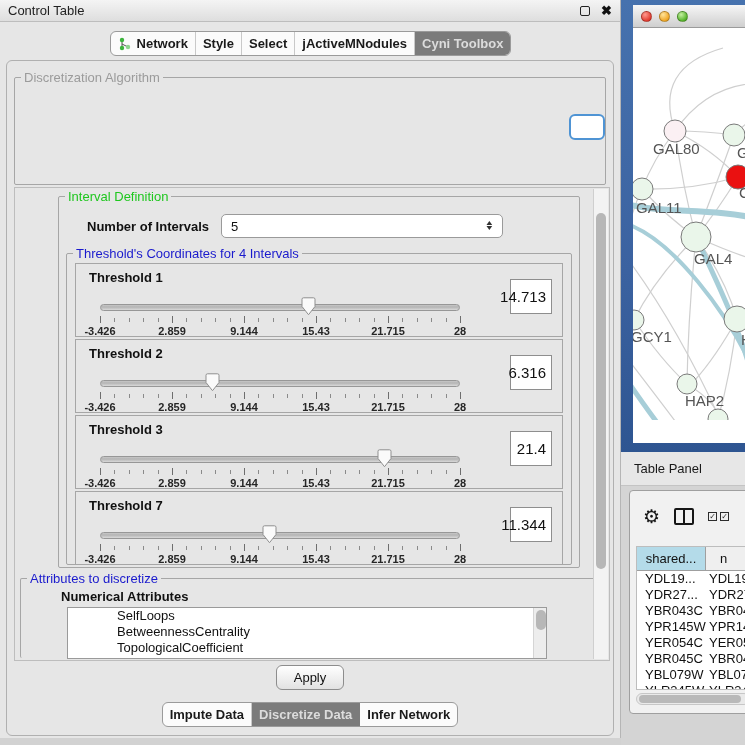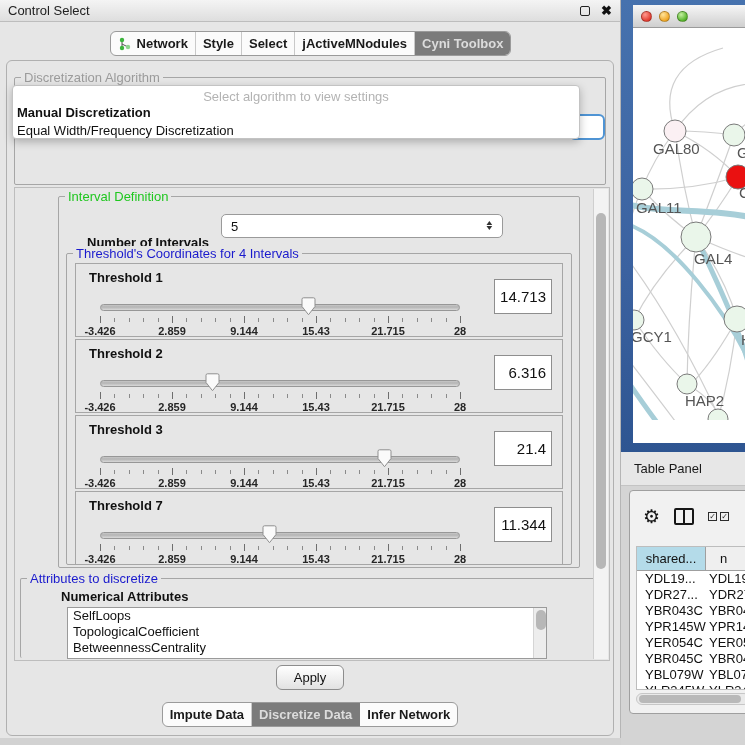--- a/index.html
+++ b/index.html
@@ -74,29 +74,29 @@
   .track { position:absolute; left:0; top:4px; width:100%; height:7px; border-radius:4px;
     background:linear-gradient(#c7c7c7,#b4b4b4 40%,#d9d9d9); border:1px solid #979797; }
   .thumb-svg { position:absolute; top:-3px; width:15px; height:19px; margin-left:-7px; }
   .ticks { position:absolute; left:0; top:15px; width:100%; height:9px; }
   .tick { position:absolute; top:1px; width:1px; background:#6e6e6e; }
   .tick.minor { height:4px; top:3px; background:#8a8a8a; }
   .tick.major { height:7px; }
   .tick-labels { position:absolute; left:0; top:25px; width:100%; height:12px;
     font-size:11px; font-weight:bold; color:#262626; }
   .tick-label { position:absolute; transform:translateX(-50%); white-space:nowrap; }
-  .value-box { position:absolute; right:10px; top:15px; width:58px; height:35px;
+  .value-box { position:absolute; right:10px; top:15px; width:42px; height:35px;
     background:#fff; border:1px solid #8e8e8e; font-size:15px; color:#111;
     display:flex; align-items:center; justify-content:flex-end; padding-right:5px; }
 
   
   .attr-sub { position:absolute; left:40px; top:10px; font-size:13px; font-weight:bold; color:#111; }
   .listbox { position:absolute; left:46px; top:28px; width:480px; height:52px;
     background:#fff; border:1px solid #9a9a9a; overflow:hidden; }
-  .listbox .item { font-size:13px; color:#111; padding-left:5px; line-height:16px; }
+  .listbox .item { font-size:13px; color:#111; padding-left:5px; line-height:16px;margin-left:44px; }
   .listscroll { position:absolute; right:0; top:0; width:13px; height:100%;
     background:#ededed; border-left:1px solid #d5d5d5; }
 
   
   .apply-row { position:absolute; left:0; top:604px; width:100%; display:flex; justify-content:center; }
   .apply-btn { min-width:68px; height:25px; border:1px solid #8d8d8d; border-radius:6px;
     background:linear-gradient(#ffffff,#e2e2e2); font-size:13px; color:#111;
     display:flex; align-items:center; justify-content:center; padding:0 14px; }
   .bottom-tabs-row { position:absolute; left:0; top:641px; width:100%; display:flex; justify-content:center; }
 
@@ -148,21 +148,21 @@
   svg text { font-family:"Liberation Sans", sans-serif; }
 </style>
 </head>
 <body>
 
 <div class="stage">
 
   <div class="control-panel">
 
     <div class="cp-titlebar">
-      <span class="cp-title">Control Select</span>
+      <span class="cp-title">Control Table</span>
       <span class="float-icon"></span>
       <span class="close-icon">✖</span>
     </div>
 
     <div class="tabbar-row">
       <div class="tabbar" id="top-tabs">
           <div class="tab">
             <svg class="net-icon" viewBox="0 0 14 14">
               <line x1="4" y1="3" x2="4" y2="11" stroke="#555" stroke-width="1"></line>
               <line x1="4" y1="7" x2="10" y2="10" stroke="#555" stroke-width="1"></line>
@@ -188,34 +188,27 @@
     </div>
 
     <div class="panel-outer">
 
       <div class="group" style="left:7px; top:16px; width:592px; height:108px;">
         <span class="group-title gt-gray">Discretization Algorithm</span>
         <div class="focus-ring"></div>
 
       </div>
 
-      <div class="popup">
-        <div class="popup-hint">Select algorithm to view settings</div>
-        <div id="popup-items">
-            <div class="popup-item bold">Manual Discretization</div>
-            <div class="popup-item">Equal Width/Frequency Discretization</div>
-          </div>
-      </div>
 
       <div class="scroll-region">
 
         <div class="group" style="left:43px; top:8px; width:522px; height:372px;">
           <span class="group-title gt-green">Interval Definition</span>
 
-          <div style="position:absolute; left:28px; top:22px; font-size:13px; font-weight:bold; color:#111;margin-top:16px;">Number of Intervals</div>
+          <div style="position:absolute; left:28px; top:22px; font-size:13px; font-weight:bold; color:#111;">Number of Intervals</div>
           <div class="combo" style="left:162px; top:17px; width:282px; height:24px;">
             <span>5</span>
             <span class="stepper">
                 <i>▲</i>
                 <i>▼</i>
               </span>
           </div>
 
           <div class="group" style="left:7px; top:56px; width:506px; height:312px;">
             <span class="group-title gt-blue">Threshold's Coordinates for 4 Intervals</span>
@@ -407,22 +400,22 @@
               </div>
           </div>
         </div>
 
         <div class="group" style="left:5px; top:390px; width:576px; height:80px; border-bottom:none;">
           <span class="group-title gt-blue">Attributes to discretize</span>
           <div class="attr-sub">Numerical Attributes</div>
           <div class="listbox">
             <div id="attr-items">
                 <div class="item">SelfLoops</div>
+                <div class="item">BetweennessCentrality</div>
                 <div class="item">TopologicalCoefficient</div>
-                <div class="item">BetweennessCentrality</div>
               </div>
             <div class="listscroll">
               <span class="thumb" style="top:2px; height:20px;"></span>
             </div>
           </div>
         </div>
 
         <div class="vscroll">
           <span class="thumb" style="top:24px; height:356px;"></span>
         </div>

